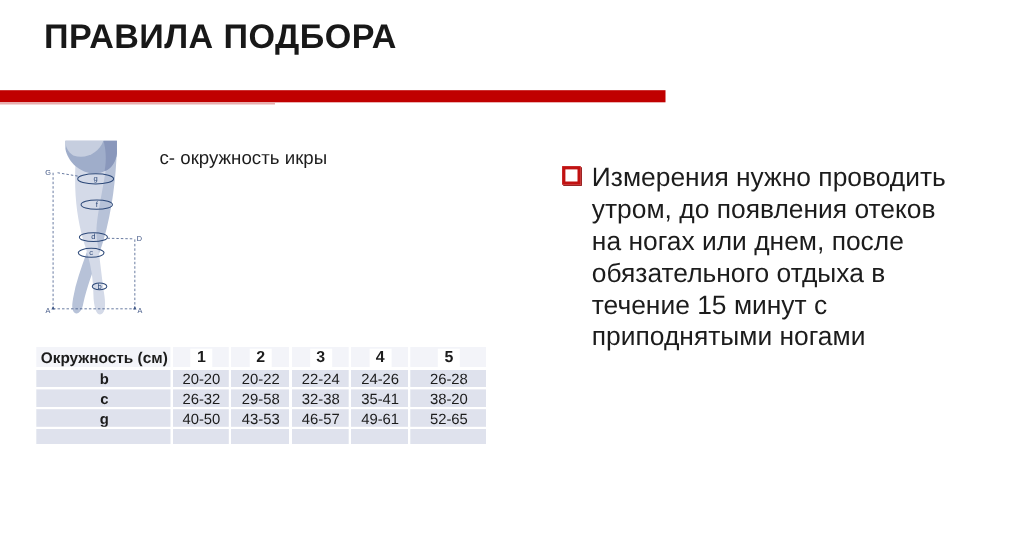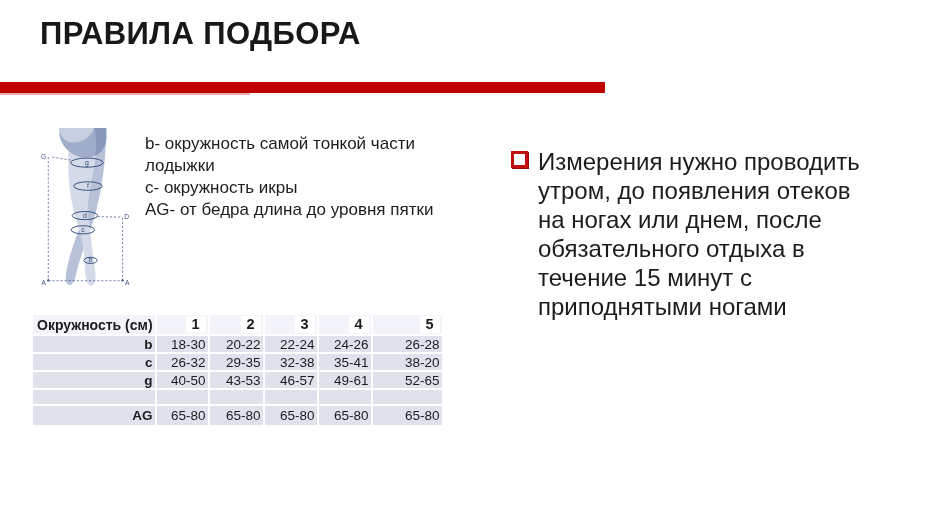--- a/index.html
+++ b/index.html
@@ -11,21 +11,21 @@
   .accent-bar-shadow{position:absolute;left:0;top:93px;width:250px;height:2px;background:#e7aeae;}
   .legs-wrap{position:absolute;left:38px;top:127px;width:104px;height:168px;}
   .measure-defs{position:absolute;left:145px;top:133px;width:310px;font-size:17px;line-height:22px;}
   .measure-defs p{margin:0;}
   .note{position:absolute;left:511px;top:147px;width:372px;}
   .bullet-sq{position:absolute;left:0;top:4px;width:11px;height:11px;
              border:3px solid #c11212;box-shadow:1px 1px 0 0 #8f0e0e;background:#fff;}
   .note-text{margin:0 0 0 27px;width:341px;font-size:24px;line-height:29px;color:#1c1c1c;}
   table.size{position:absolute;left:31px;top:313px;border-collapse:collapse;table-layout:fixed;}
   table.size td,table.size th{border:2px solid #ffffff;background:#dfe2ed;font-size:13.5px;
-        font-weight:400;color:#1c1c1c;padding:0 2px 0 4px;text-align:right;vertical-align:middle;
+        font-weight:400;color:#1c1c1c;padding:0 2px 0 4px;text-align:center;vertical-align:middle;
         overflow:hidden;white-space:nowrap;}
   table.size tr.head th{background:#f3f4f9;height:19px;font-weight:700;font-size:14px;}
   table.size th .chip{display:inline-block;background:#ffffff;padding:0 6px;font-weight:700;
         font-size:14.5px;line-height:17px;}
   table.size td.lbl{font-weight:700;}
   table.size tr.r{height:18px;}
   table.size tr.empty{height:16px;}
   table.size tr.dlina{height:34px;}
   table.size tr.dlina td{white-space:normal;line-height:1.15;}
   table.size tr.ag{height:21px;}
@@ -79,23 +79,21 @@
       <g fill="#3a5080" font-size="6.5" text-anchor="middle" font-family="Liberation Sans,sans-serif">
         <text x="4.5" y="31.5">G</text>
         <text x="4.5" y="155">A</text>
         <text x="86" y="90.5">D</text>
         <text x="86.5" y="155">A</text>
       </g>
     </svg>
   </div>
 
   <div class="measure-defs">
-    <p>b- окружность самой тонкой части лодыжки</p>
     <p>c- окружность икры</p>
-    <p>AG- от бедра длина до уровня пятки</p>
   </div>
 
   <div class="note">
     <span class="bullet-sq"></span>
     <p class="note-text">Измерения нужно проводить утром, до появления отеков на ногах или днем, после обязательного отдыха в течение 15 минут с приподнятыми ногами</p>
   </div>
 
   <table class="size">
     <colgroup>
       <col style="width:112px">
@@ -109,54 +107,46 @@
       <tr class="head">
         <th>Окружность (см)</th>
         <th><span class="chip">1</span></th>
         <th><span class="chip">2</span></th>
         <th><span class="chip">3</span></th>
         <th><span class="chip">4</span></th>
         <th><span class="chip">5</span></th>
       </tr>
       <tr class="r">
         <td class="lbl">b</td>
-        <td>18-30</td>
+        <td>20-20</td>
         <td>20-22</td>
         <td>22-24</td>
         <td>24-26</td>
         <td>26-28</td>
       </tr>
       <tr class="r">
         <td class="lbl">c</td>
         <td>26-32</td>
-        <td>29-35</td>
+        <td>29-58</td>
         <td>32-38</td>
         <td>35-41</td>
         <td>38-20</td>
       </tr>
       <tr class="r">
         <td class="lbl">g</td>
         <td>40-50</td>
         <td>43-53</td>
         <td>46-57</td>
         <td>49-61</td>
         <td>52-65</td>
       </tr>
       <tr class="empty">
         <td></td>
         <td></td>
         <td></td>
         <td></td>
         <td></td>
         <td></td>
       </tr>
-      <tr class="ag">
-        <td class="lbl">AG</td>
-        <td>65-80</td>
-        <td>65-80</td>
-        <td>65-80</td>
-        <td>65-80</td>
-        <td>65-80</td>
-      </tr>
     </tbody>
   </table>
 
 </div>
 
 </body></html>

